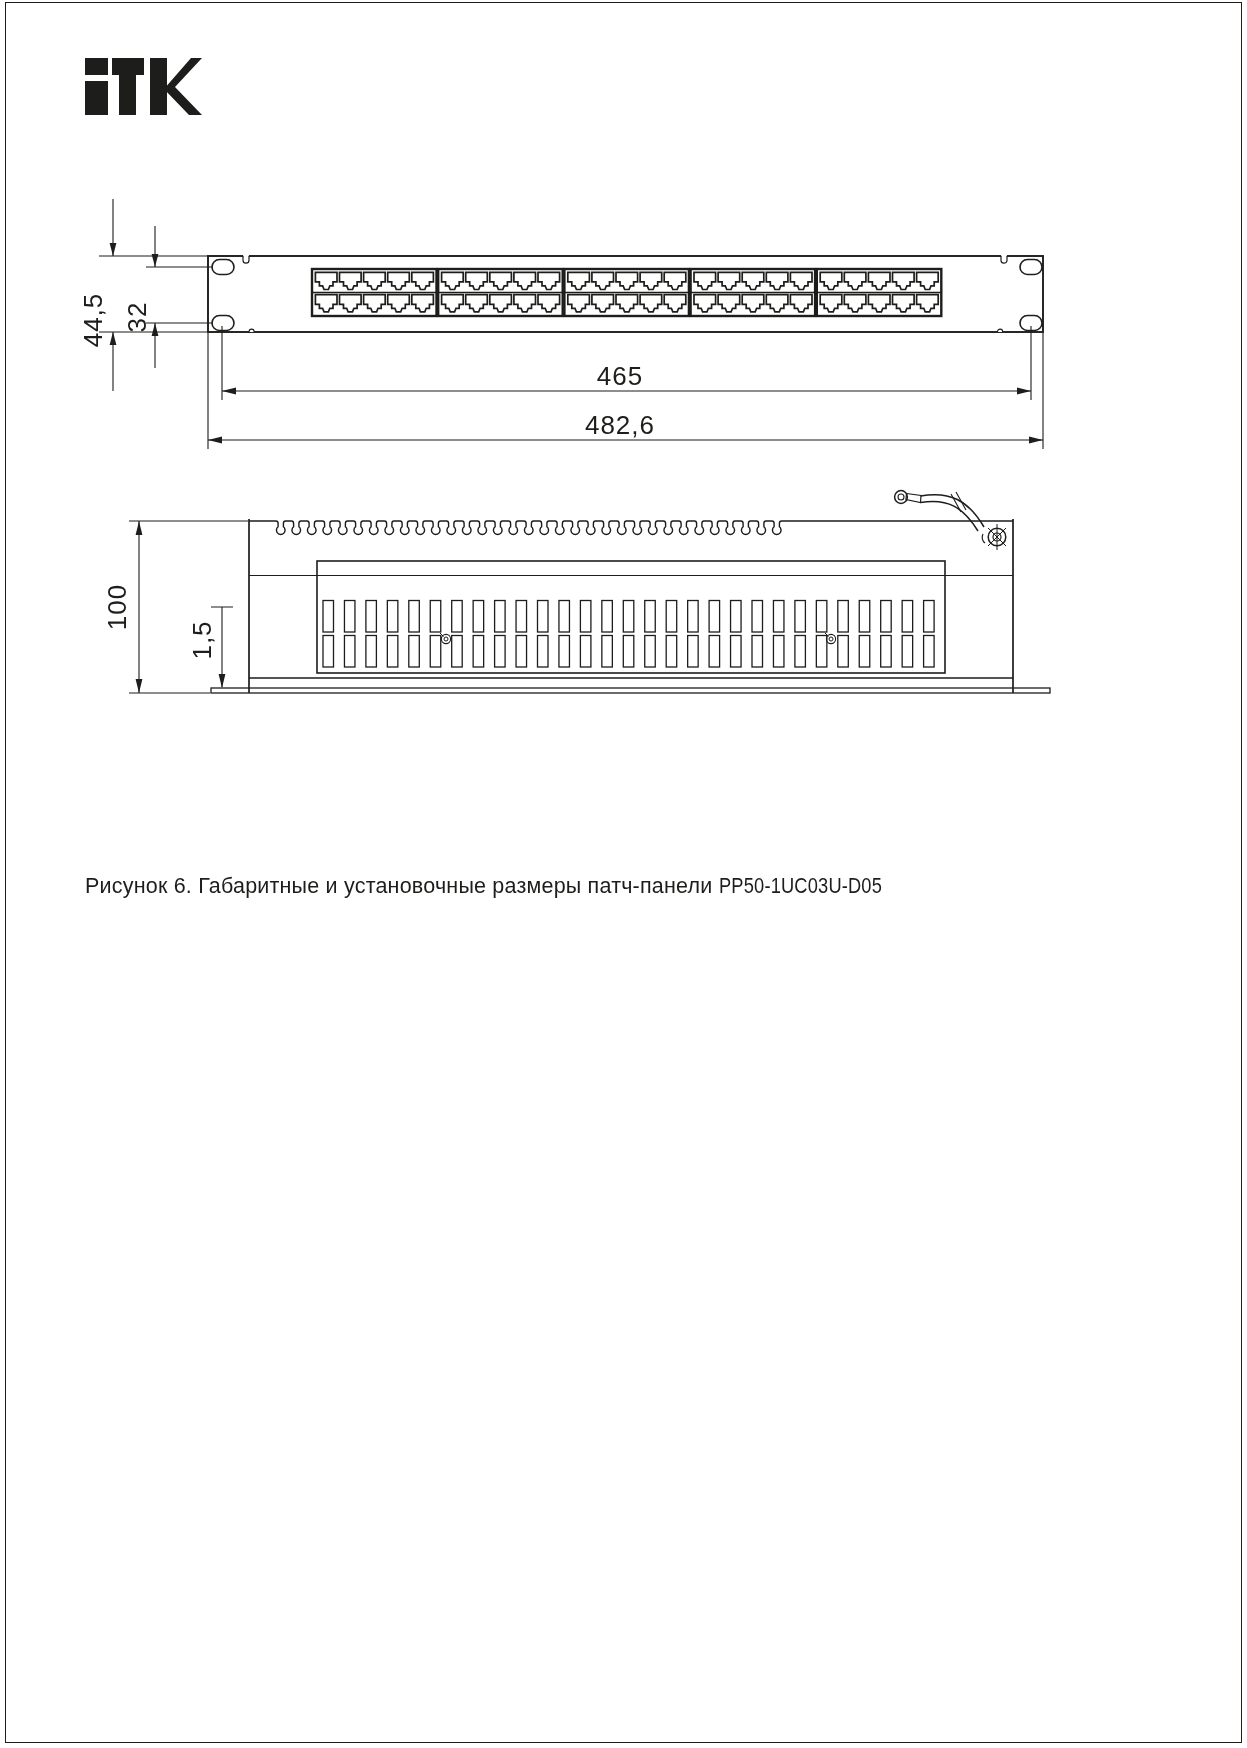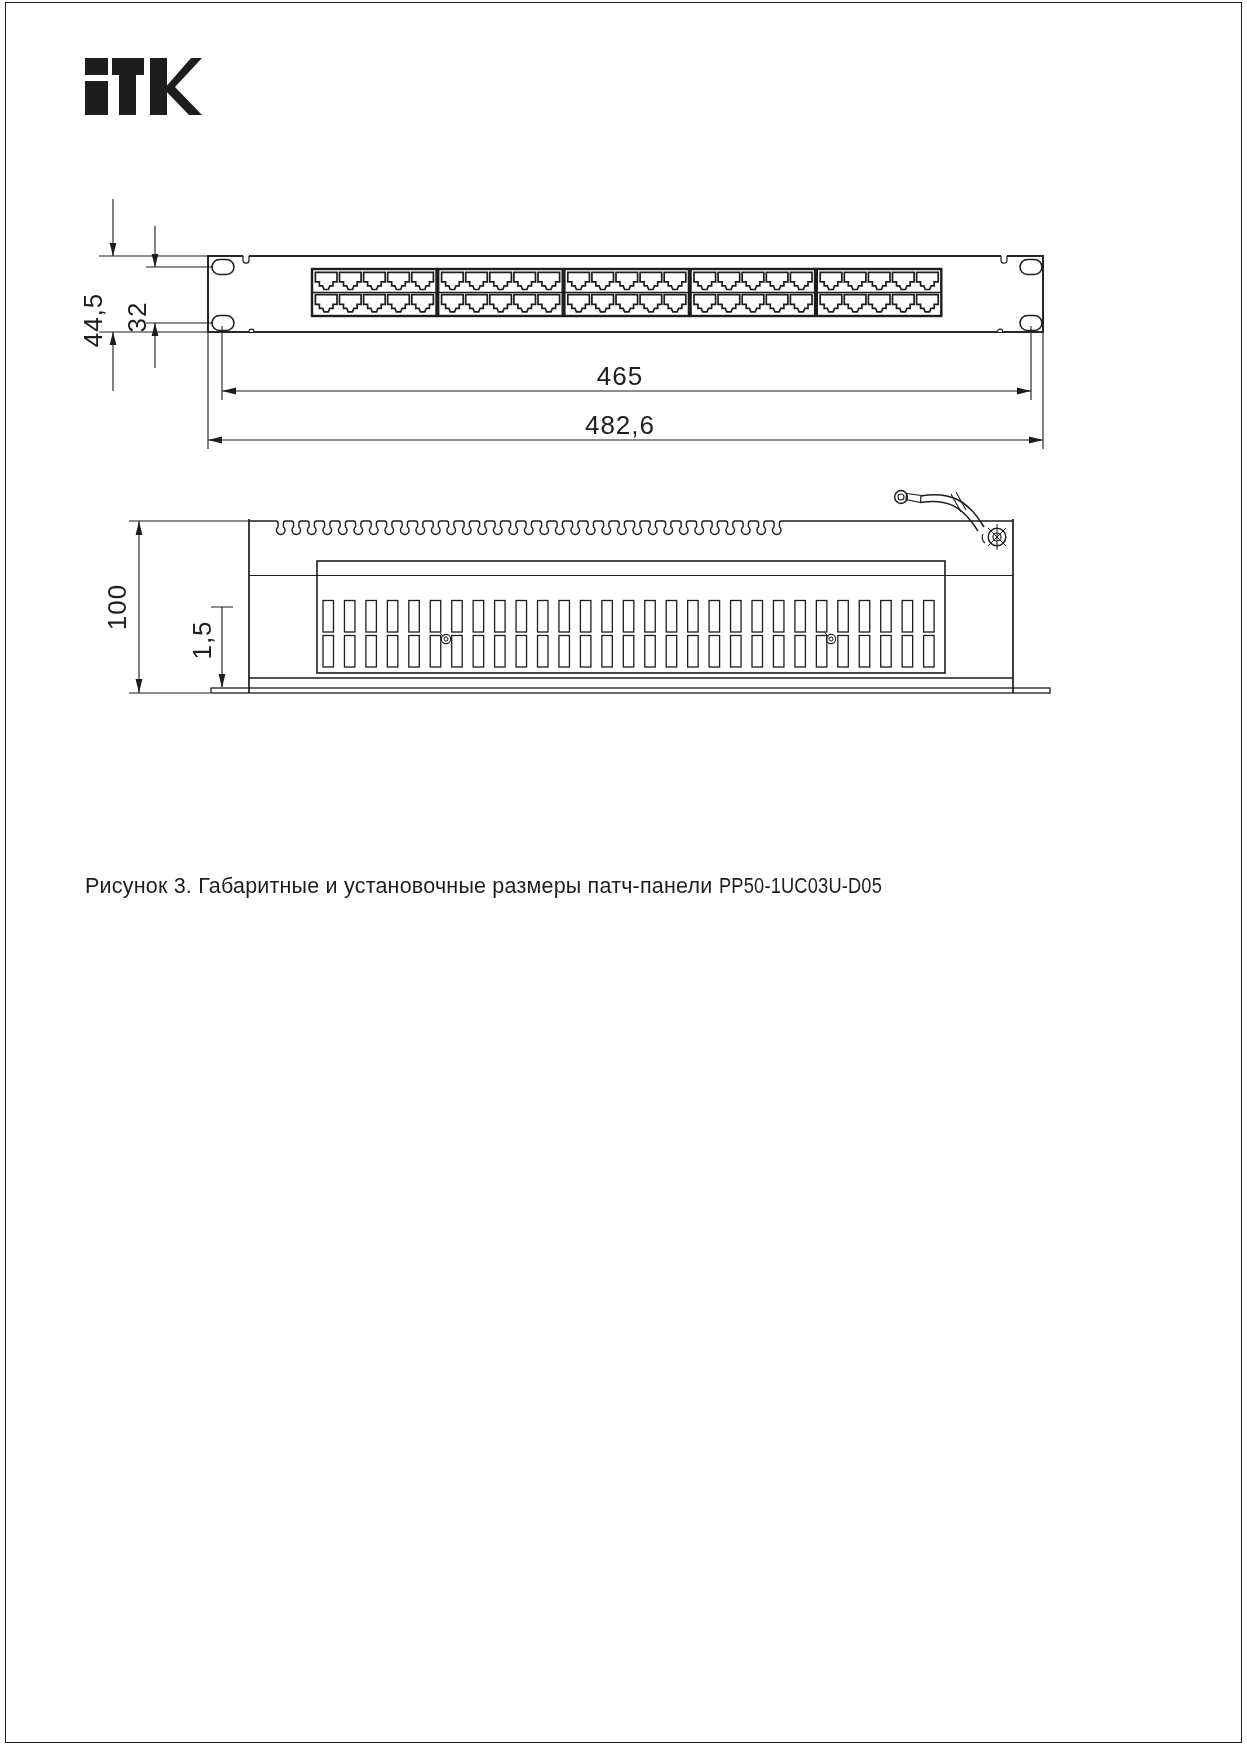--- a/index.html
+++ b/index.html
@@ -267,16 +267,16 @@
 
       <g>
         <path class="ln" stroke-width="1.1" d="M211,607 H233 M222,607 V687"></path>
         <polygon class="fl" points="222,688 218.6,674 225.4,674"></polygon>
         <text class="dim" x="204" y="640" text-anchor="middle" transform="rotate(-90 204 640)" dominant-baseline="middle">1,5</text>
       </g>
     </g>
   </svg>
 
   <div class="caption">
-    <span>Рисунок 3. Габаритные и установочные размеры патч-панели </span><span class="model">PP50-1UC03U-D05</span>
+    <span>Рисунок 6. Габаритные и установочные размеры патч-панели </span><span class="model">PP50-1UC03U-D05</span>
   </div>
 
 </div>
 
 </body></html>

